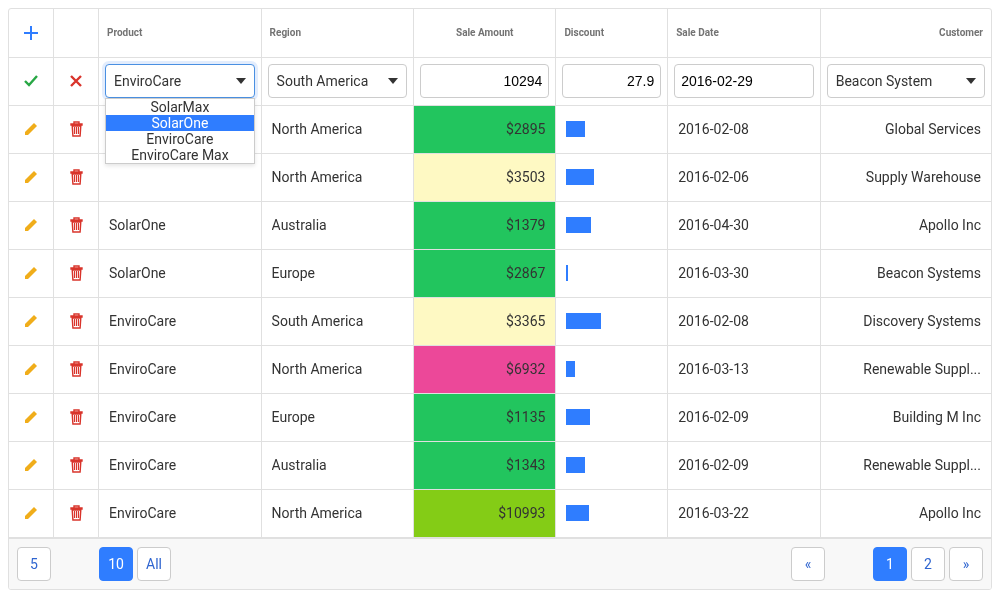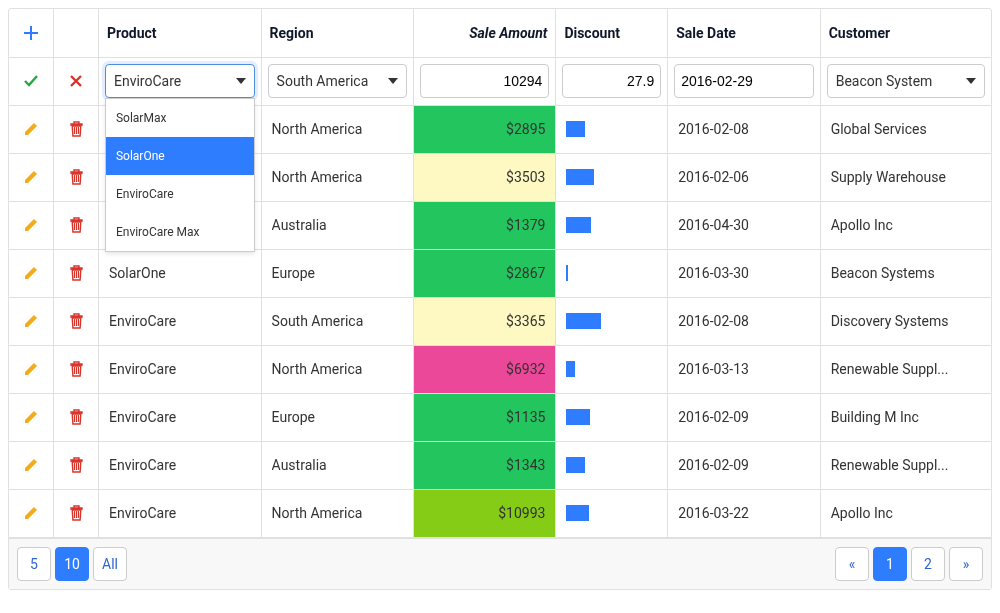--- a/index.html
+++ b/index.html
@@ -1,62 +1,62 @@
 <!DOCTYPE html>
 <html><head>
 <meta charset="utf-8">
 <style>
   * { box-sizing: border-box; }
   body { margin:0; padding:8px; font-family: -apple-system, "Segoe UI", Roboto, Arial, sans-serif; font-size:14px; color:#333; background:#fff; width:1000px; }
   .grid { border:1px solid #e0e0e0; border-radius:3px; overflow:hidden; }
   table { border-collapse:collapse; width:100%; table-layout:fixed; }
   th, td { border-bottom:1px solid #e0e0e0; border-right:1px solid #e0e0e0; padding:0; height:48px; }
-  th { text-align:left; font-weight:700; font-size:14px; padding:12px 8px; color:#0f172a; }
-  th:last-child, td:last-child { border-right:none; }
+  th { text-align:left; font-weight:700; font-size:10px; padding:12px 8px; color:#737373; }
+  th:last-child, td:last-child { border-right:none;text-align:right; }
   .col-actions-1 { width:44px; }
   .col-actions-2 { width:44px; }
   .col-product   { width:160px; }
   .col-region    { width:150px; }
   .col-sale      { width:140px; }
   .col-discount  { width:110px; }
   .col-date      { width:150px; }
   .col-customer  { width:168px; }
   .icon-btn { display:flex; align-items:center; justify-content:center; height:100%; cursor:pointer; }
   .cell { padding:12px 10px; height:100%; display:flex; align-items:center; }
   .cell.right { justify-content:flex-end; }
   .ellipsis { white-space:nowrap; overflow:hidden; text-overflow:ellipsis; display:block; width:100%; }
 
   
   .editor td { padding:6px; }
   select, input[type="text"] { width:100%; height:34px; border:1px solid #ccc; border-radius:4px; padding:1px 6px; font-size:14px; }
   .product-select-wrap { position:relative; }
   .product-select { border:1px solid #4a90e2; border-radius:4px; height:34px; display:flex; align-items:center; justify-content:space-between; padding:4px 8px; background:#fff; box-shadow:0 0 0 3px rgba(66,133,244,0.15); }
   .product-select .caret { width:0; height:0; border-left:5px solid transparent; border-right:5px solid transparent; border-top:6px solid #333; }
   .dropdown { position:absolute; top:34px; left:0; width:150px; border:1px solid #ccc; background:#fff; z-index:10; box-shadow:0 2px 4px rgba(0,0,0,0.1); }
-  .dropdown .opt { padding:12px 10px; font-size:12px; cursor:pointer; }
+  .dropdown .opt { padding:0 10px; font-size:14px; cursor:pointer;text-align:center; }
   .dropdown .opt.selected { background:#2f7dff; color:#fff; }
   .select-plain { display:flex; align-items:center; justify-content:space-between; height:34px; border:1px solid #ccc; border-radius:4px; padding:4px 8px; background:#fff; }
   .select-plain .caret { width:0; height:0; border-left:5px solid transparent; border-right:5px solid transparent; border-top:6px solid #333; }
   .text-input { text-align:right; }
 
   
   .disc-bar-wrap { padding:12px 10px; }
   .disc-bar { height:16px; background:#2f7dff; }
 
   
   .fill-red    .cell { background:#22c55e; }
   .fill-orange .cell { background:#fef9c3; }
   .fill-yellow .cell { background:#ec4899; }
   .fill-green  .cell { background:#84cc16; }
 
   
   .pager { display:flex; justify-content:space-between; align-items:center; padding:8px; background:#f8f8f8; border-top:1px solid #e0e0e0; }
   .pager .group { display:flex; gap:4px; }
   .pager .btn { min-width:34px; height:34px; border:1px solid #ccc; border-radius:4px; background:#fff; color:#2f65d0; display:flex; align-items:center; justify-content:center; padding:0 8px; cursor:pointer; font-size:14px; }
-  .pager .btn.active { background:#2f7dff; color:#fff; border-color:#2f7dff; }
+  .pager .btn.active { background:#2f7dff; color:#fff; border-color:#2f7dff;margin-left:44px; }
 </style>
 </head>
 <body>
 
 <div class="grid">
   <table>
     <colgroup>
       <col class="col-actions-1">
         <col class="col-actions-2">
       <col class="col-product">
@@ -71,21 +71,21 @@
         <th>
           <div class="icon-btn">
             <svg width="16" height="16" viewBox="0 0 16 16">
                 <path d="M7 1h2v6h6v2H9v6H7V9H1V7h6z" fill="#2f7dff"></path>
               </svg>
           </div>
         </th>
         <th></th>
         <th>Product</th>
         <th>Region</th>
-        <th style="text-align:right;font-style:italic;">Sale Amount</th>
+        <th style="text-align:center;">Sale Amount</th>
         <th>Discount</th>
         <th>Sale Date</th>
         <th>Customer</th>
       </tr>
     </thead>
     <tbody id="tbody">
 
       <tr class="editor">
         <td>
           <div class="icon-btn">

